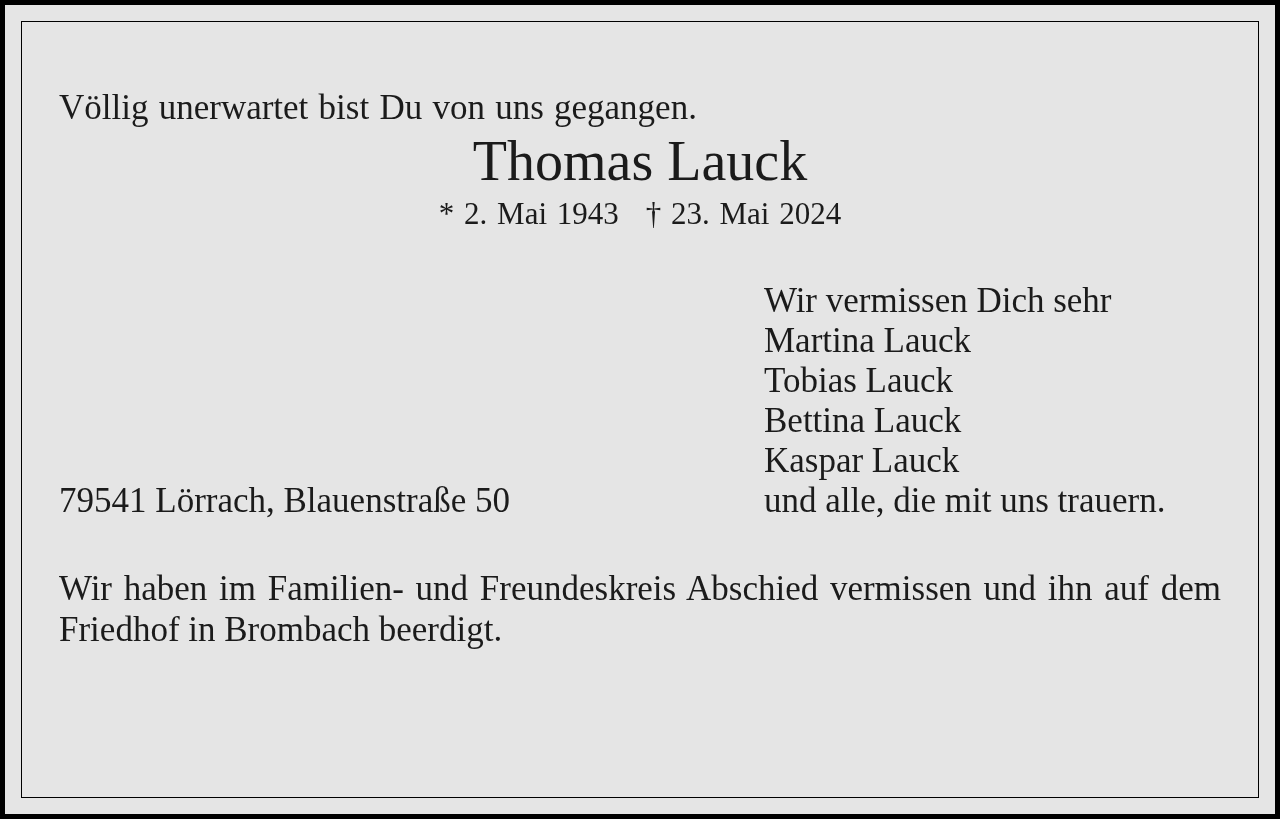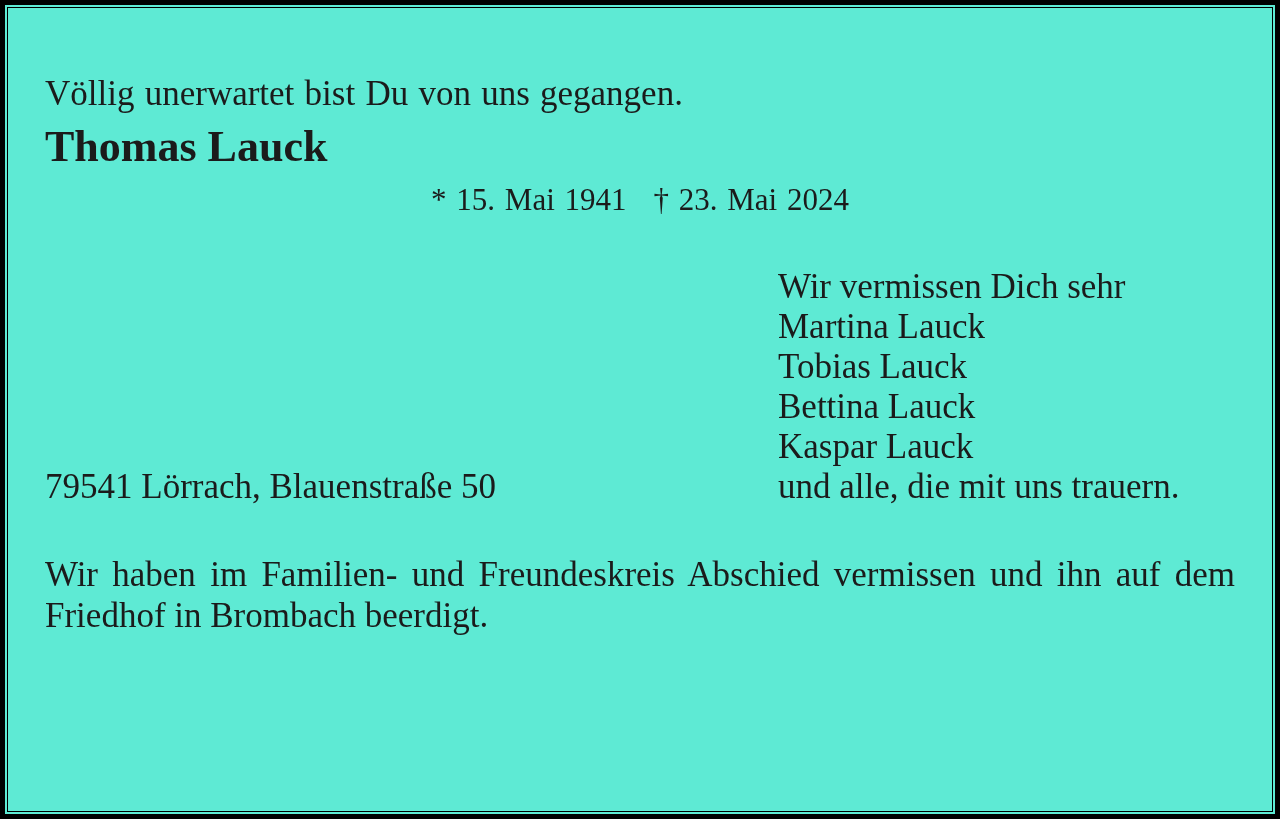--- a/index.html
+++ b/index.html
@@ -5,47 +5,47 @@
   html, body {
     margin: 0;
     padding: 0;
     background: #ffffff;
   }
   .page {
     position: relative;
     box-sizing: border-box;
     width: 1280px;
     height: 819px;
-    background: #5eead4;
+    background: #e5e5e5;
     border: 5px solid #000000;
-    padding: 2px;
+    padding: 16px;
   }
   .frame {
     box-sizing: border-box;
     width: 100%;
     height: 100%;
     border: 1px solid #000000;
     padding: 66px 37px 0 37px;
     font-family: "Liberation Serif", serif;
     color: #1b1b1b;
     overflow: hidden;
   }
   .frame p, .frame h1 { margin: 0; padding: 0; }
 
   .opening {
     font-size: 35px;
     line-height: 40px;
     word-spacing: 1.5px;
   }
   .deceased {
     margin-top: 40px;
-    font-size: 44px;
+    font-size: 56px;
     line-height: 66px;
-    font-weight: bold;
-    text-align: left;
+    font-weight: normal;
+    text-align: center;
   }
   .dates {
     margin-top: 26px;
     font-size: 31px;
     line-height: 40px;
     text-align: center;
     word-spacing: 2px;
   }
   .dates .death { margin-left: 27px; }
 
@@ -80,21 +80,21 @@
 <body>
 
 <div class="page">
   <div class="frame">
 
     <p class="opening">Völlig unerwartet bist Du von uns gegangen.</p>
 
     <h1 class="deceased">Thomas Lauck</h1>
 
     <p class="dates">
-      <span class="birth">* 15. Mai 1941</span><span class="death">† 23. Mai 2024</span>
+      <span class="birth">* 2. Mai 1943</span><span class="death">† 23. Mai 2024</span>
     </p>
 
     <div class="midrow">
       <p class="addr">79541 Lörrach, Blauenstraße 50</p>
 
       <div class="mourners">
         <p class="sentiment">Wir vermissen Dich sehr</p>
         <p>Martina Lauck</p>
         <p>Tobias Lauck</p>
         <p>Bettina Lauck</p>

